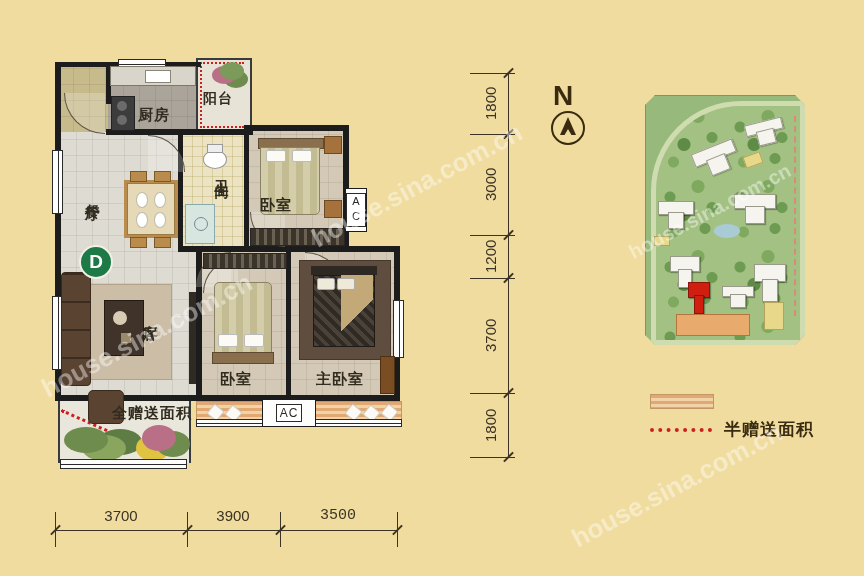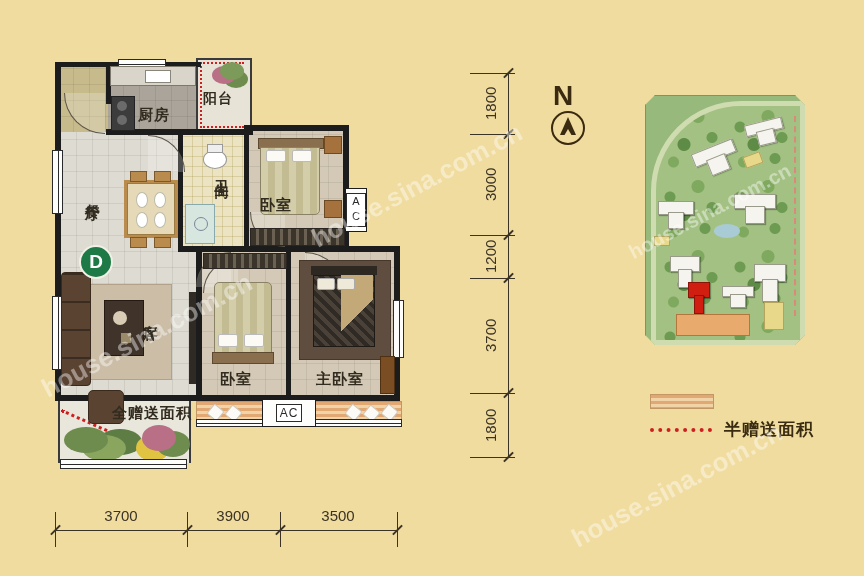--- a/index.html
+++ b/index.html
@@ -186,21 +186,21 @@
   <div class="dimline" style="left:55px;top:512px;width:1px;height:35px;"></div>
   <div class="dimline" style="left:187px;top:512px;width:1px;height:35px;"></div>
   <div class="dimline" style="left:280px;top:512px;width:1px;height:35px;"></div>
   <div class="dimline" style="left:397px;top:512px;width:1px;height:35px;"></div>
   <div class="slash" style="left:49px;top:529px;"></div>
   <div class="slash" style="left:181px;top:529px;"></div>
   <div class="slash" style="left:274px;top:529px;"></div>
   <div class="slash" style="left:391px;top:529px;"></div>
   <div class="dimtext" style="left:91px;top:507px;width:60px;">3700</div>
   <div class="dimtext" style="left:203px;top:507px;width:60px;">3900</div>
-  <div class="dimtext" style="left:308px;top:507px;width:60px;">3500</div>
+  <div class="dimtext" style="left:308px;top:507px;width:60px;font-family:Liberation Mono, monospace;">3500</div>
 
   <div class="dimline" style="left:508px;top:73px;width:1px;height:384px;"></div>
   <div class="dimline" style="left:470px;top:73px;width:45px;height:1px;"></div>
   <div class="dimline" style="left:470px;top:134px;width:45px;height:1px;"></div>
   <div class="dimline" style="left:470px;top:235px;width:45px;height:1px;"></div>
   <div class="dimline" style="left:470px;top:278px;width:45px;height:1px;"></div>
   <div class="dimline" style="left:470px;top:393px;width:45px;height:1px;"></div>
   <div class="dimline" style="left:470px;top:457px;width:45px;height:1px;"></div>
   <div class="slash" style="left:502px;top:72px;"></div>
   <div class="slash" style="left:502px;top:133px;"></div>

